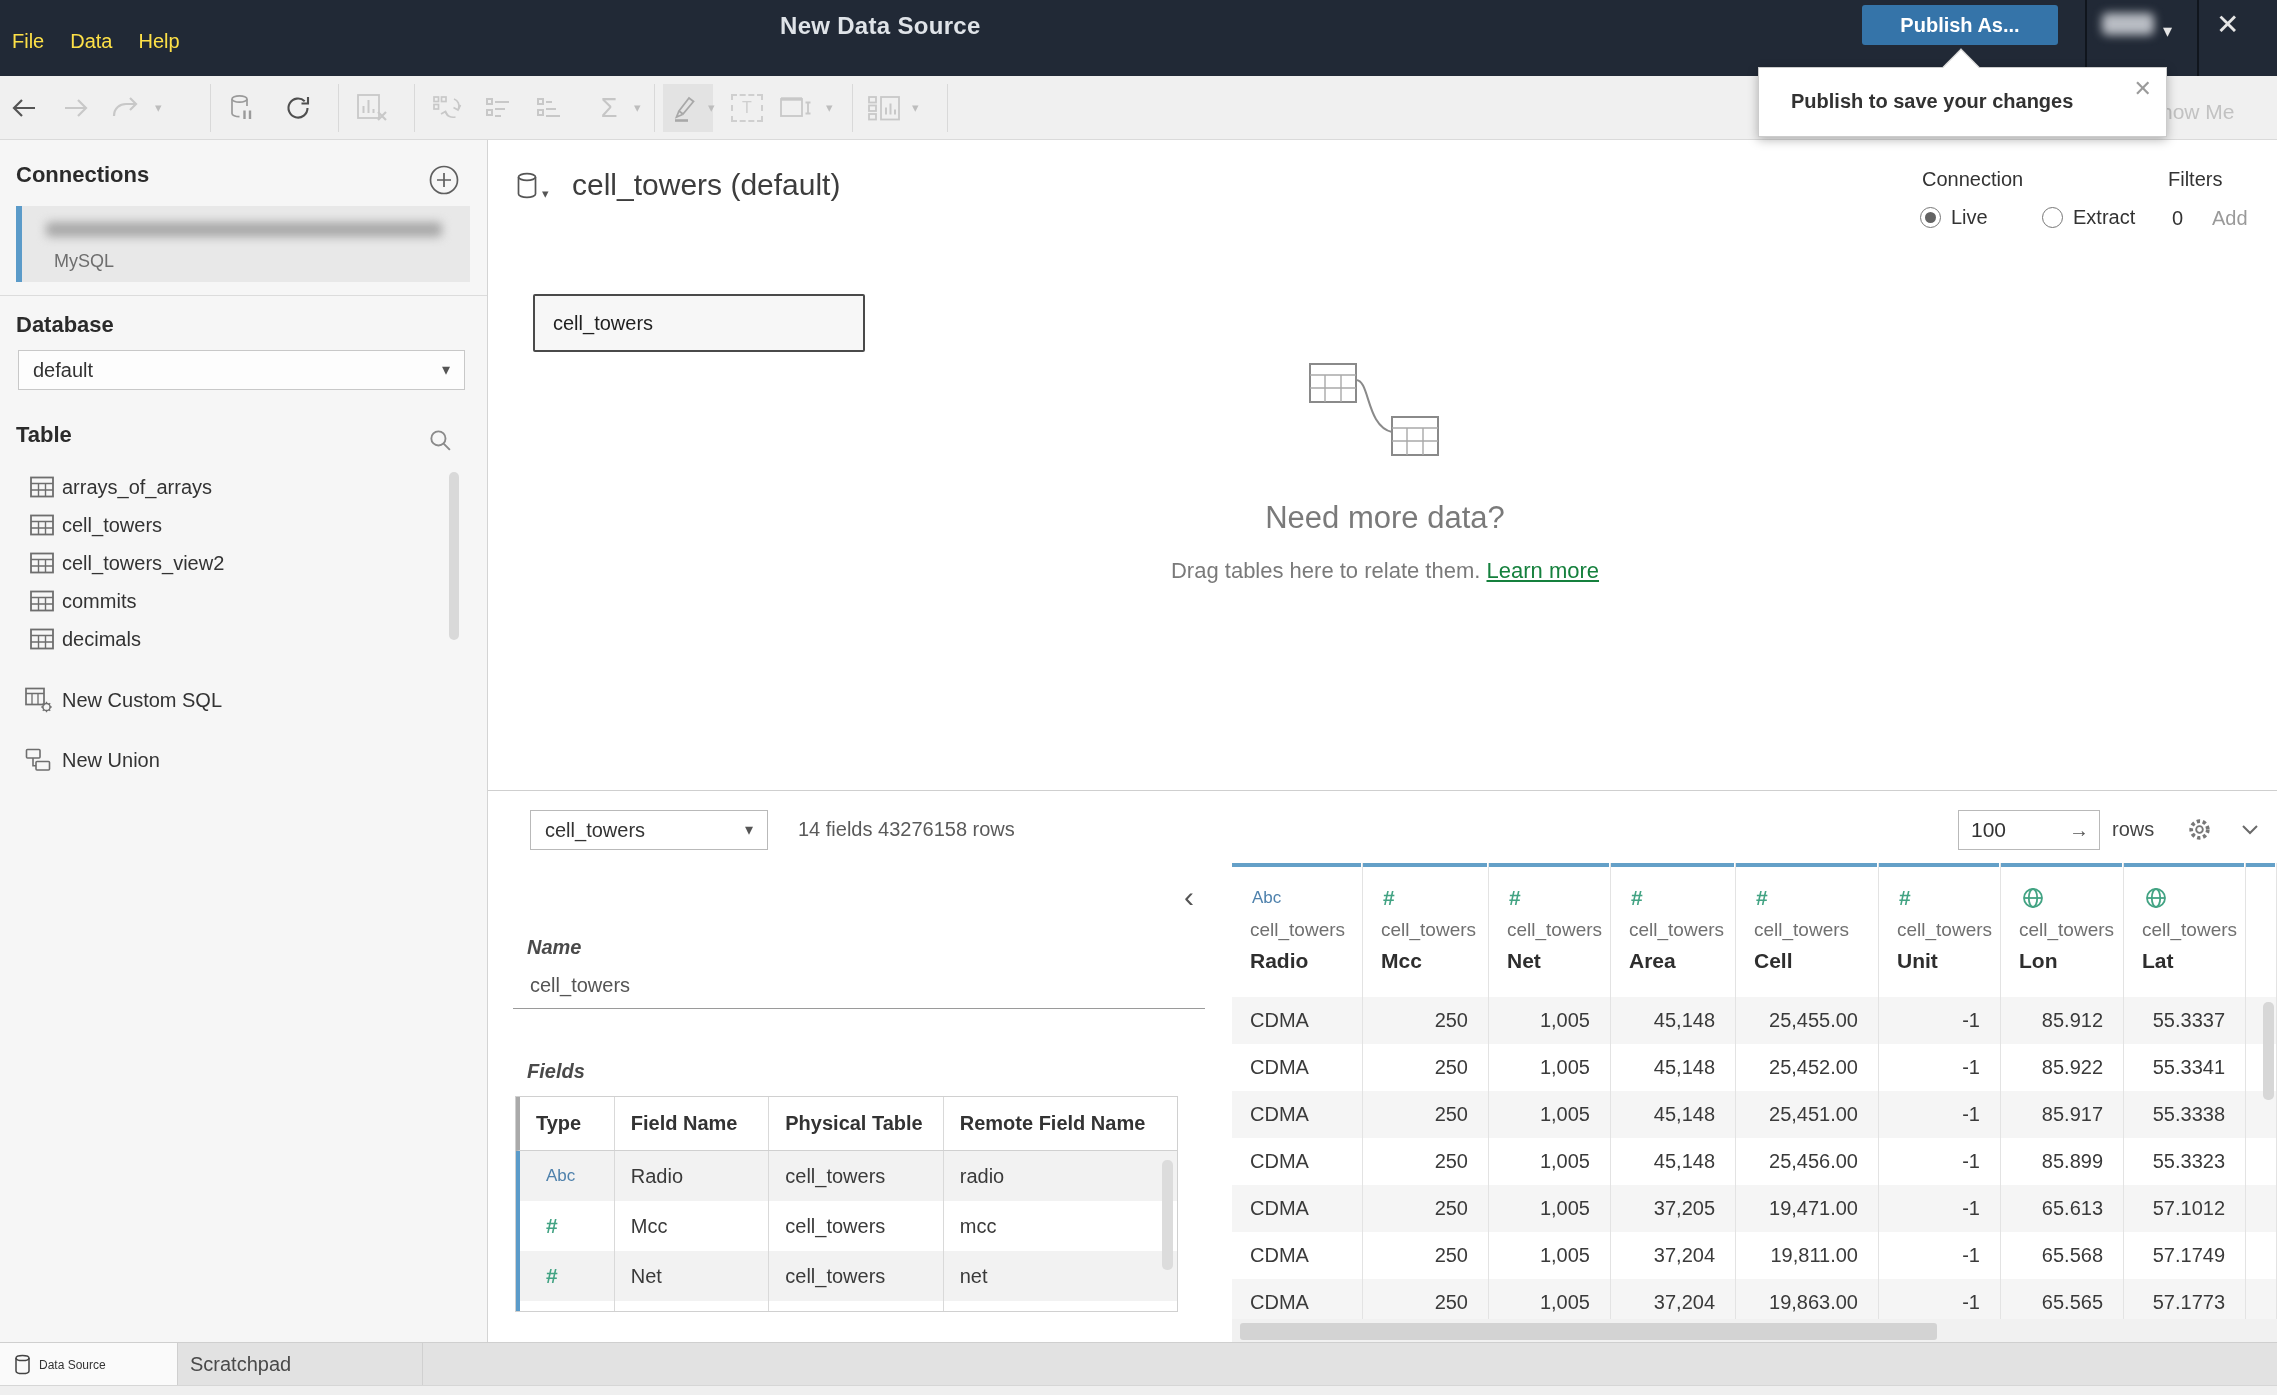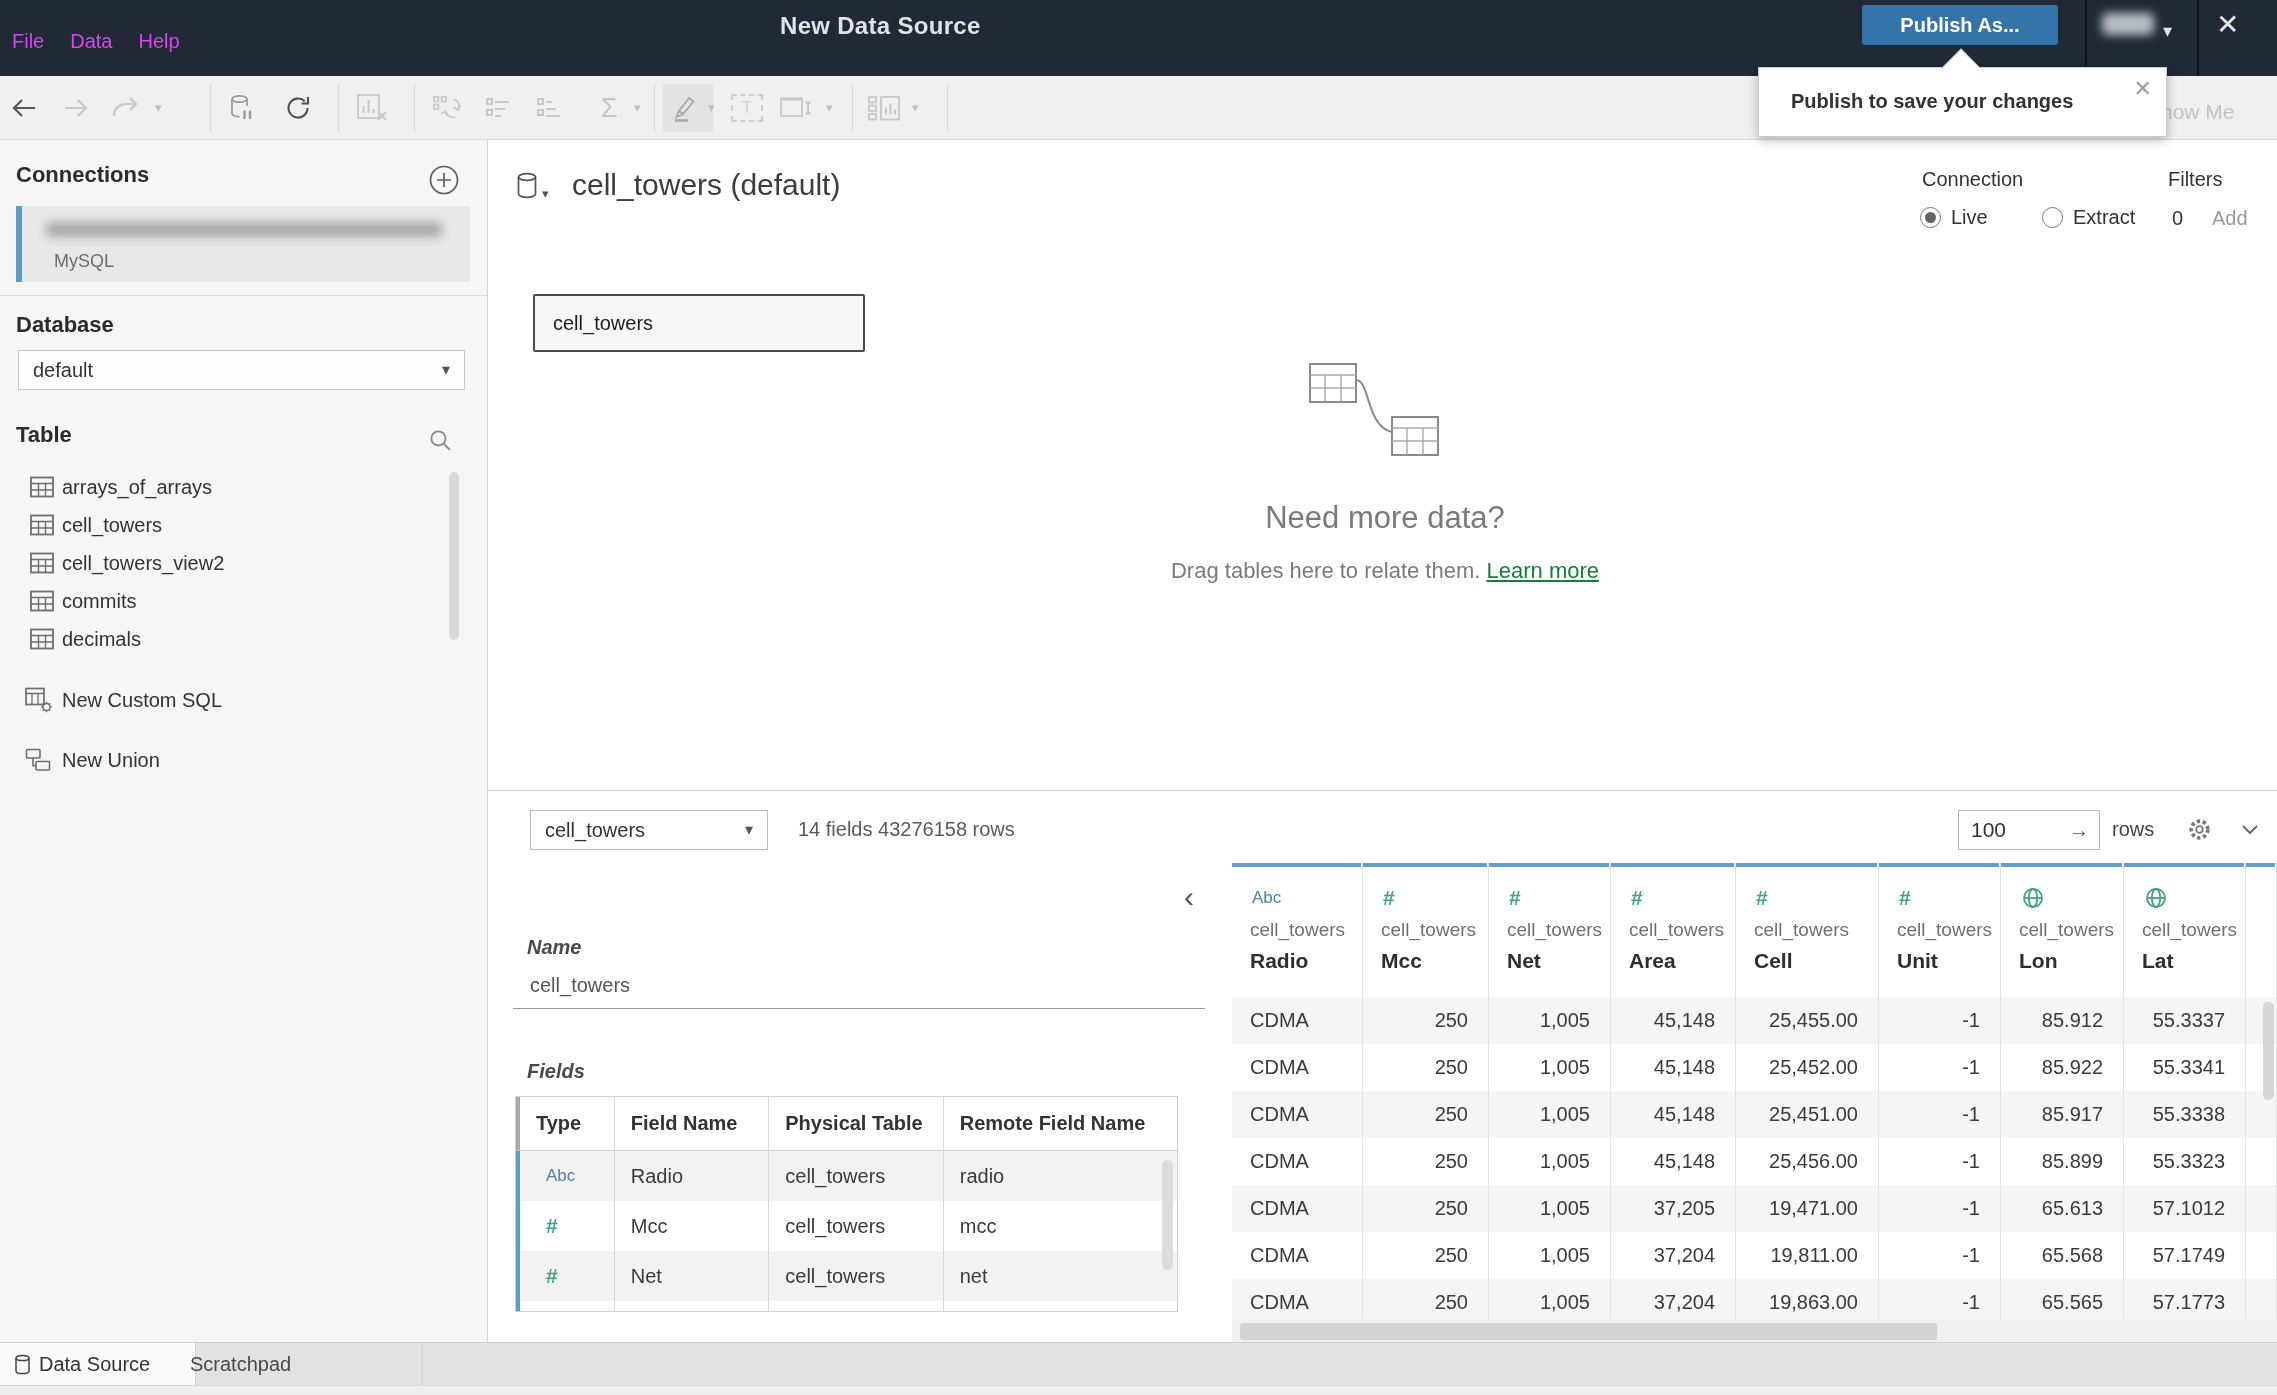--- a/index.html
+++ b/index.html
@@ -2,21 +2,21 @@
 <html><head>
 <meta charset="utf-8">
 <style>
   html,body{margin:0;padding:0;background:#ffffff;}
   *{box-sizing:border-box;font-family:"Liberation Sans","DejaVu Sans",sans-serif;}
   .app{position:relative;width:2277px;height:1395px;background:#fff;overflow:hidden;}
 
   
   .titlebar{position:absolute;left:0;top:0;width:2277px;height:76px;background:#212936;}
   .menubar{position:absolute;left:12px;top:30px;display:flex;gap:26px;}
-  .menu-item{color:#d946ef;font-size:20px;cursor:default;}
+  .menu-item{color:#fde047;font-size:20px;cursor:default;}
   .app-title{position:absolute;left:752px;top:12px;color:#dfe3e8;font-size:24px;font-weight:600;letter-spacing:.3px;margin-left:28px;}
   .publish-btn{position:absolute;left:1862px;top:5px;width:196px;height:40px;background:#3574a9;border:none;border-radius:3px;color:#fff;font-size:20px;font-weight:600;}
   .tb-sep{position:absolute;top:0;width:2px;height:76px;background:#10151d;}
   .account-blur{position:absolute;left:2102px;top:13px;width:52px;height:22px;background:#b9bdc4;border-radius:5px;filter:blur(5px);}
   .account-caret{position:absolute;left:2163px;top:20px;color:#e6e6e6;font-size:18px;}
   .close-x{position:absolute;left:2216px;top:8px;color:#e6e6e6;font-size:28px;font-weight:300;}
 
   
   .toolbar{position:absolute;left:0;top:76px;width:2277px;height:64px;background:#f0f0f0;border-bottom:1px solid #dadada;}
   .tb-icon{position:absolute;top:14px;width:36px;height:36px;display:flex;align-items:center;justify-content:center;}
@@ -109,21 +109,21 @@
   .g-alt{background:#f5f5f5;}
   .g-cell{border-right:1px solid #e3e3e3;font-size:20px;color:#3a3a3a;line-height:47px;overflow:hidden;}
   .g-cell.l{padding-left:18px;text-align:left;}
   .g-cell.r{padding-right:20px;text-align:right;}
   .grid-hscroll-track{position:absolute;left:1232px;top:1319px;width:1045px;height:25px;background:#f1f1f1;}
   .grid-hscroll{position:absolute;left:1240px;top:1323px;width:697px;height:17px;background:#d3d3d3;border-radius:3px;}
   .grid-vscroll{position:absolute;left:2263px;top:1002px;width:11px;height:98px;background:#d7d7d7;border-radius:5px;}
 
   
   .tabstrip{position:absolute;left:0;top:1342px;width:2277px;height:43px;background:#e2e2e2;border-top:1px solid #cfcfcf;}
-  .tab-ds{position:absolute;left:0;top:0;width:196px;height:43px;background:#fafafa;border-right:1px solid #cfcfcf;display:flex;align-items:center;padding-left:14px;font-size:20px;color:#333;text-align:right;}
+  .tab-ds{position:absolute;left:0;top:0;width:178px;height:43px;background:#fafafa;border-right:1px solid #cfcfcf;display:flex;align-items:center;padding-left:14px;font-size:12px;color:#333;text-align:right;}
   .tab-ds .ti-icon{margin-right:8px;display:flex;align-items:center;}
   .tab-sp{position:absolute;left:178px;top:0;width:245px;height:43px;border-right:1px solid #d0d0d0;display:flex;align-items:center;padding-left:12px;font-size:20px;color:#4a4a4a;}
   .statusstrip{position:absolute;left:0;top:1385px;width:2277px;height:10px;background:#efefef;border-top:1px solid #d6d6d6;}
 </style>
 </head>
 <body>
 
 <div class="app">
 
   <div class="titlebar">

